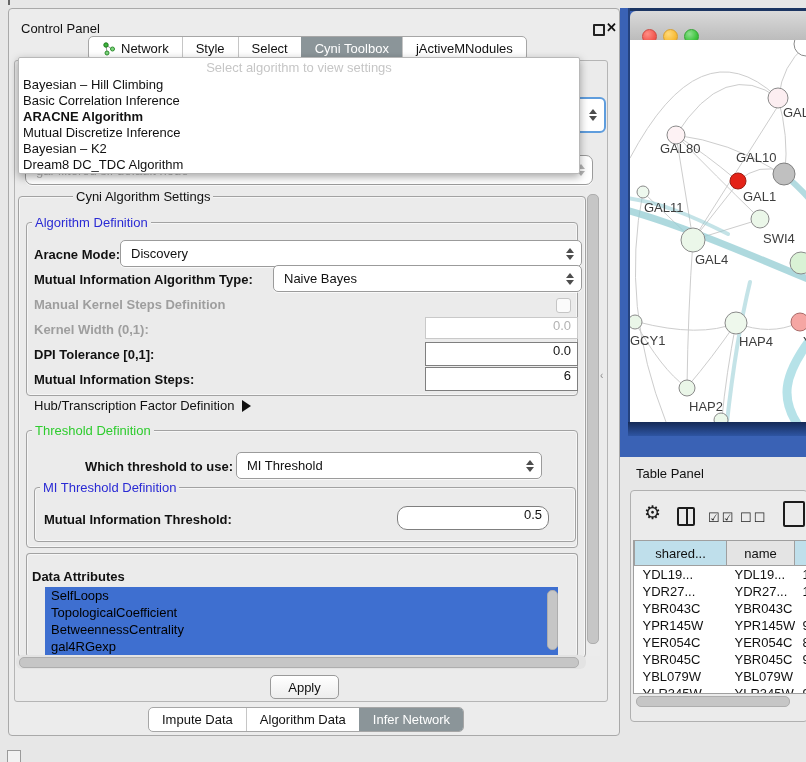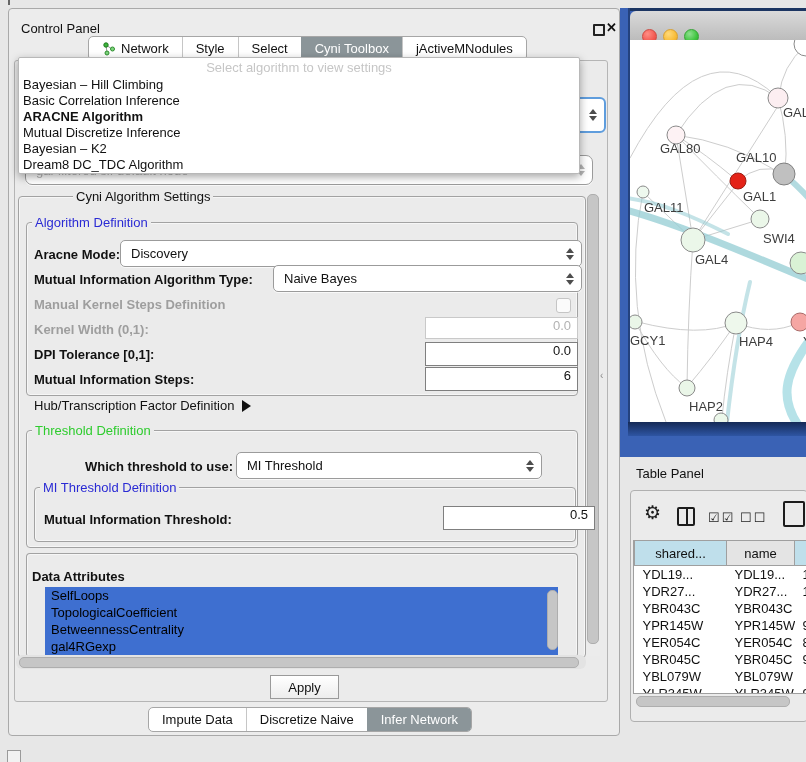--- a/index.html
+++ b/index.html
@@ -43,21 +43,21 @@
   .gtitle{position:absolute;font-size:13px;line-height:13px;background:#ebebeb;padding:0 3px;white-space:nowrap;}
   .blue-t{color:#2a2ad4;}
   .green-t{color:#2ecc2e;}
   
   .sb-track-v{left:586px;top:192px;width:14px;height:464px;background:#ececec;}
   .sb-thumb{position:absolute;background:#c6c6c6;border:1px solid #aeaeae;border-radius:5px;}
   
   .attr-list{left:45px;top:587px;width:513px;height:69px;overflow:hidden;}
   .attr{height:17px;line-height:17px;background:#3e6fd0;color:#000000;font-size:13px;padding-left:6px;white-space:nowrap;}
   
-  .btn{position:absolute;background:linear-gradient(#ffffff,#ededed);border:1px solid #9a9a9a;border-radius:0;
+  .btn{position:absolute;background:linear-gradient(#ffffff,#ededed);border:1px solid #9a9a9a;border-radius:5px;
        display:flex;align-items:center;justify-content:center;font-size:13px;}
   
   .tri-right{display:inline-block;width:0;height:0;border-top:6px solid transparent;border-bottom:6px solid transparent;
              border-left:9px solid #111;vertical-align:-2px;margin-left:8px;}
   .tri-down{display:inline-block;width:0;height:0;border-left:7px solid transparent;border-right:7px solid transparent;
             border-top:9px solid #111;vertical-align:-1px;margin-left:6px;}
   
   .net-bg{left:620px;top:8px;width:186px;height:449px;background:#3a62b5;}
   .net-shadow-top{left:628px;top:8px;width:178px;height:3px;background:#1c3562;}
   .net-edge-left{left:628px;top:8px;width:2px;height:428px;background:#24427e;}
@@ -213,21 +213,21 @@
     <span>MI Threshold</span>
     <span class="spinner">
         <span class="sp-up"></span>
         <span class="sp-dn"></span>
       </span>
   </div>
 
   <div class="group" style="left:34px;top:487px;width:540px;height:53px;"></div>
   <span class="gtitle blue-t" style="left:40px;top:481px;">MI Threshold Definition</span>
   <div class="lbl b" style="left:44px;top:512px;">Mutual Information Threshold:</div>
-  <div class="tinput" style="left:443px;top:506px;width:144px;height:22px;">
+  <div class="tinput" style="left:397px;top:506px;width:144px;height:22px;border-radius:10px;">
     <span>0.5</span>
   </div>
 
   <div class="group" style="left:26px;top:553px;width:550px;height:103px;border-bottom:none;"></div>
   <div class="lbl b" style="left:32px;top:569px;">Data Attributes</div>
   <div class="abs attr-list">
       <div class="attr">SelfLoops</div>
       <div class="attr">TopologicalCoefficient</div>
       <div class="attr">BetweennessCentrality</div>
       <div class="attr">gal4RGexp</div>
@@ -240,21 +240,21 @@
 
   <div class="btn" style="left:270px;top:675px;width:67px;height:22px;">
     <span>Apply</span>
   </div>
 
   <div class="tabbar tabbar-bottom">
       <div class="tab">
         <span>Impute Data</span>
       </div>
       <div class="tab">
-        <span>Discretize Naive</span>
+        <span>Algorithm Data</span>
       </div>
       <div class="tab sel">
         <span>Infer Network</span>
       </div>
     </div>
 
   <div class="lbl grip">‹</div>
   <div class="abs corner-sq"></div>
 
   <div class="abs net-bg"></div>

